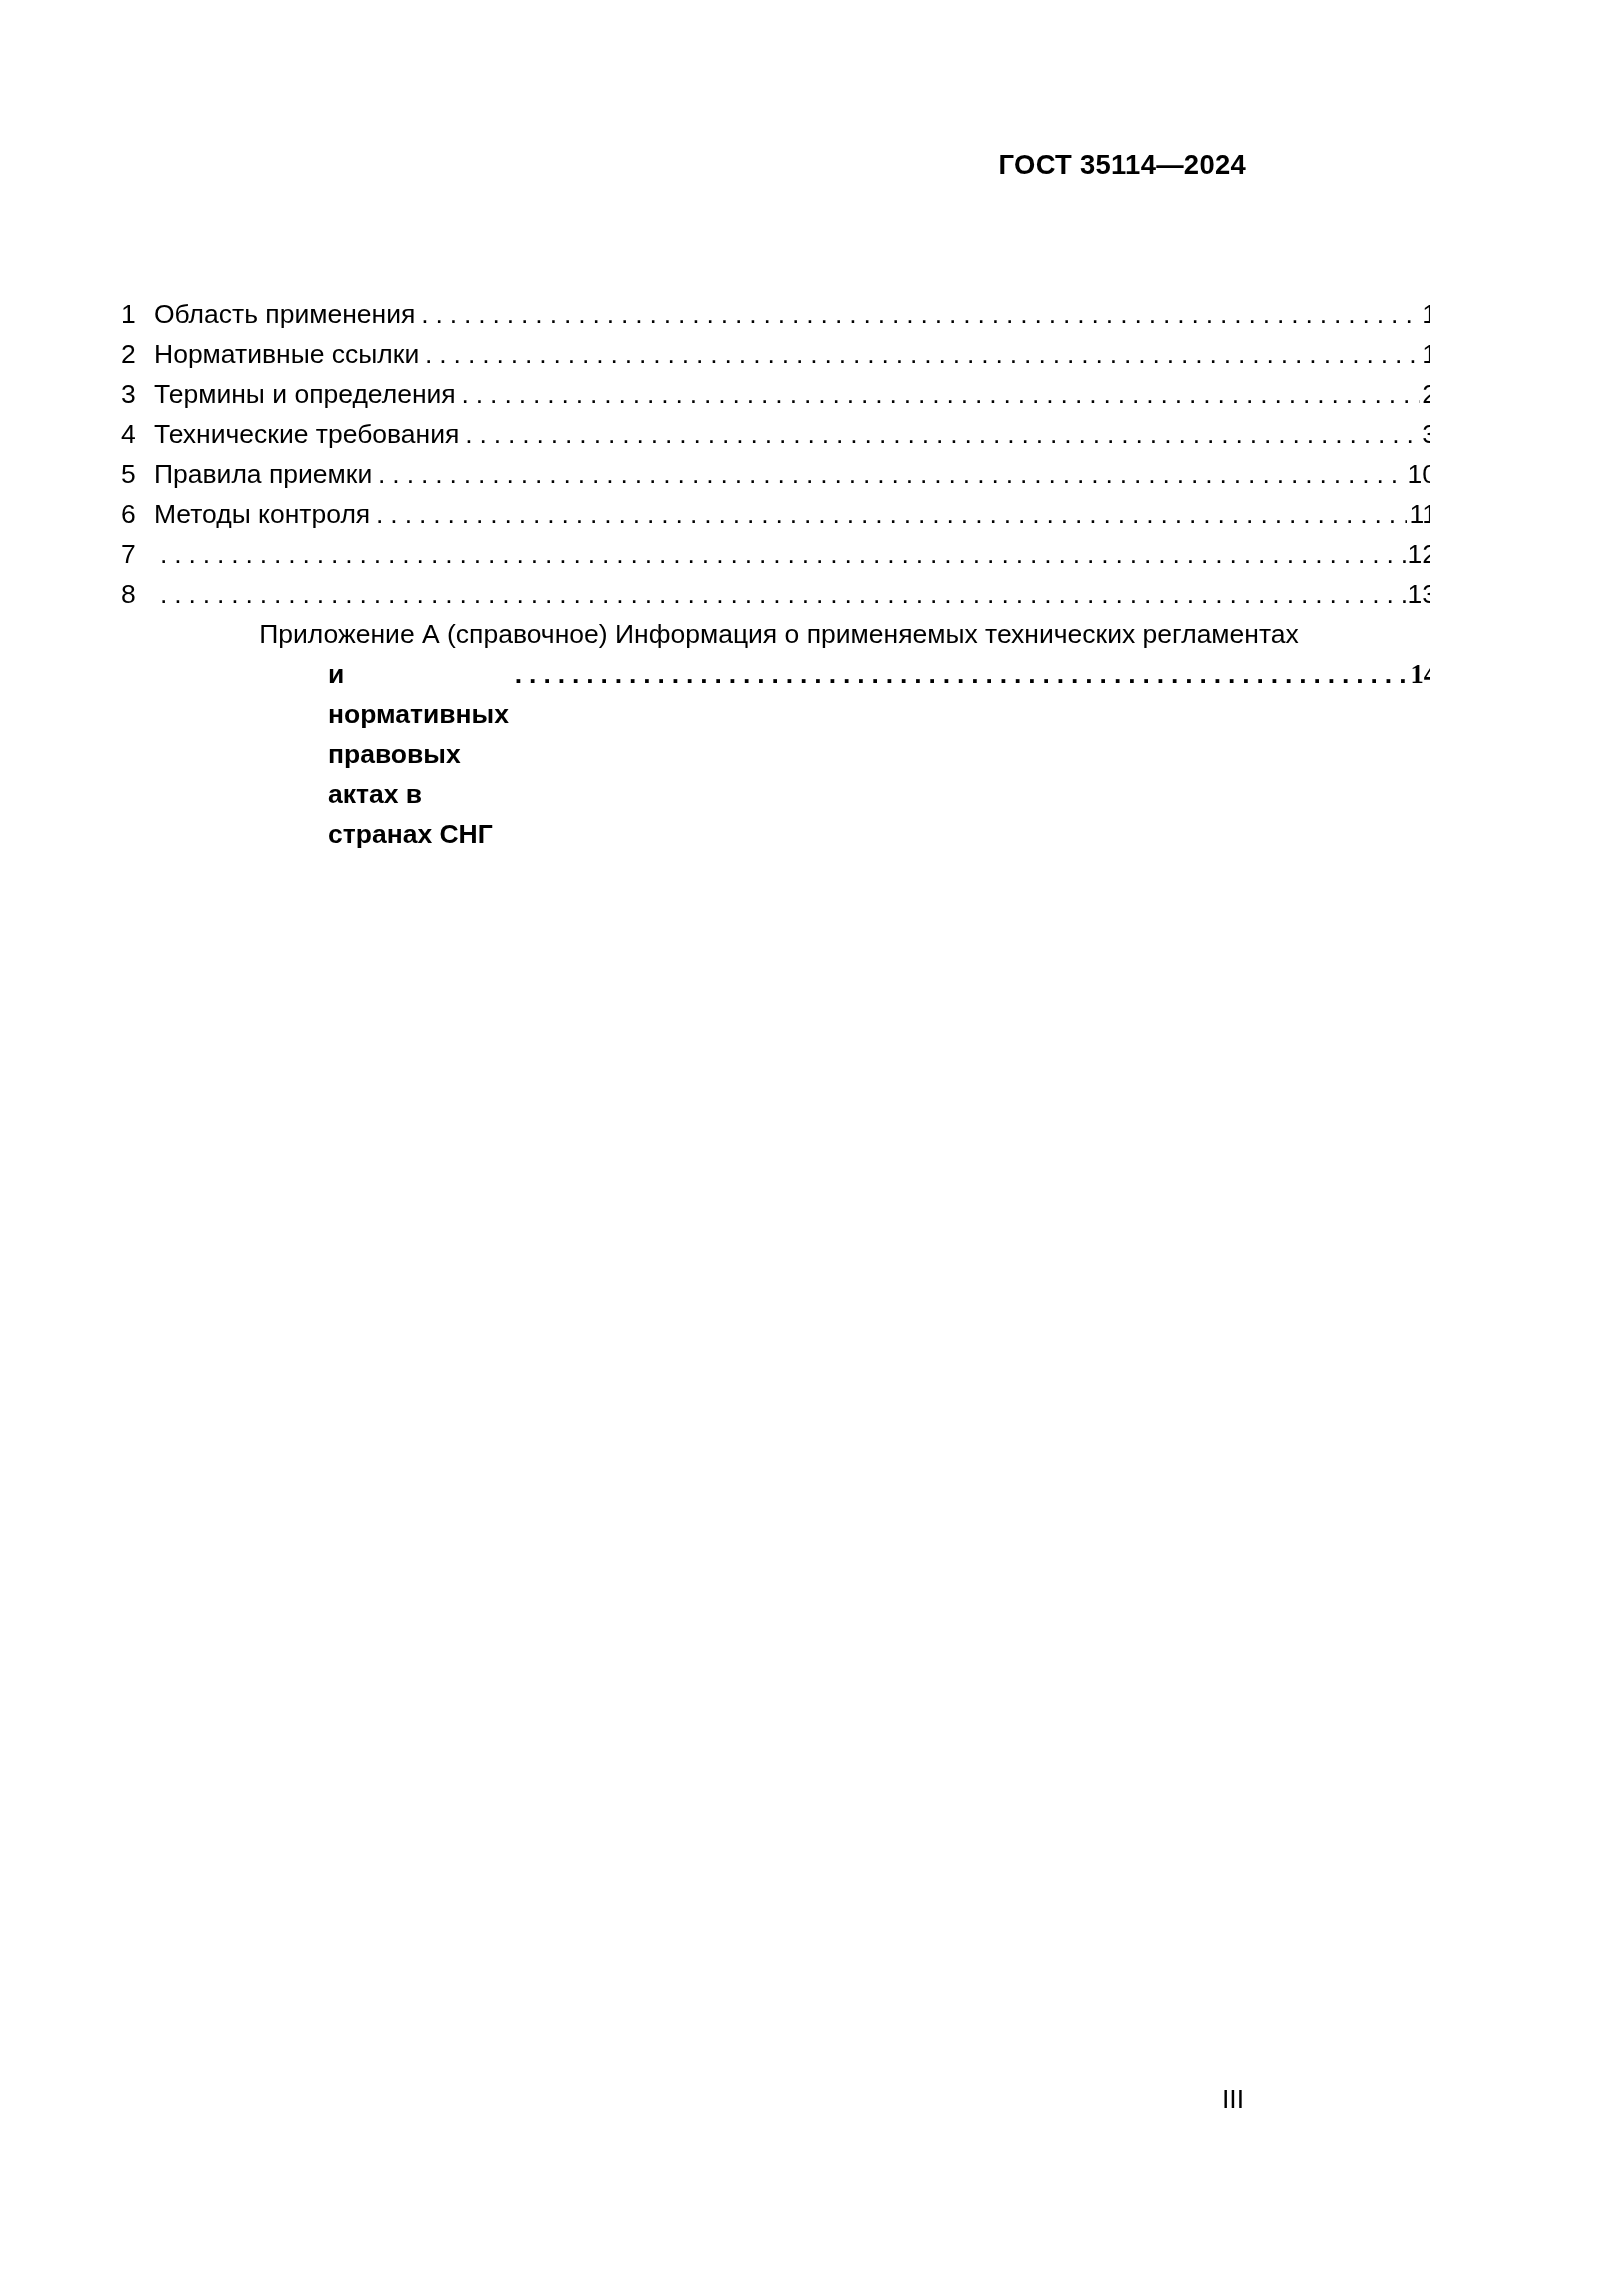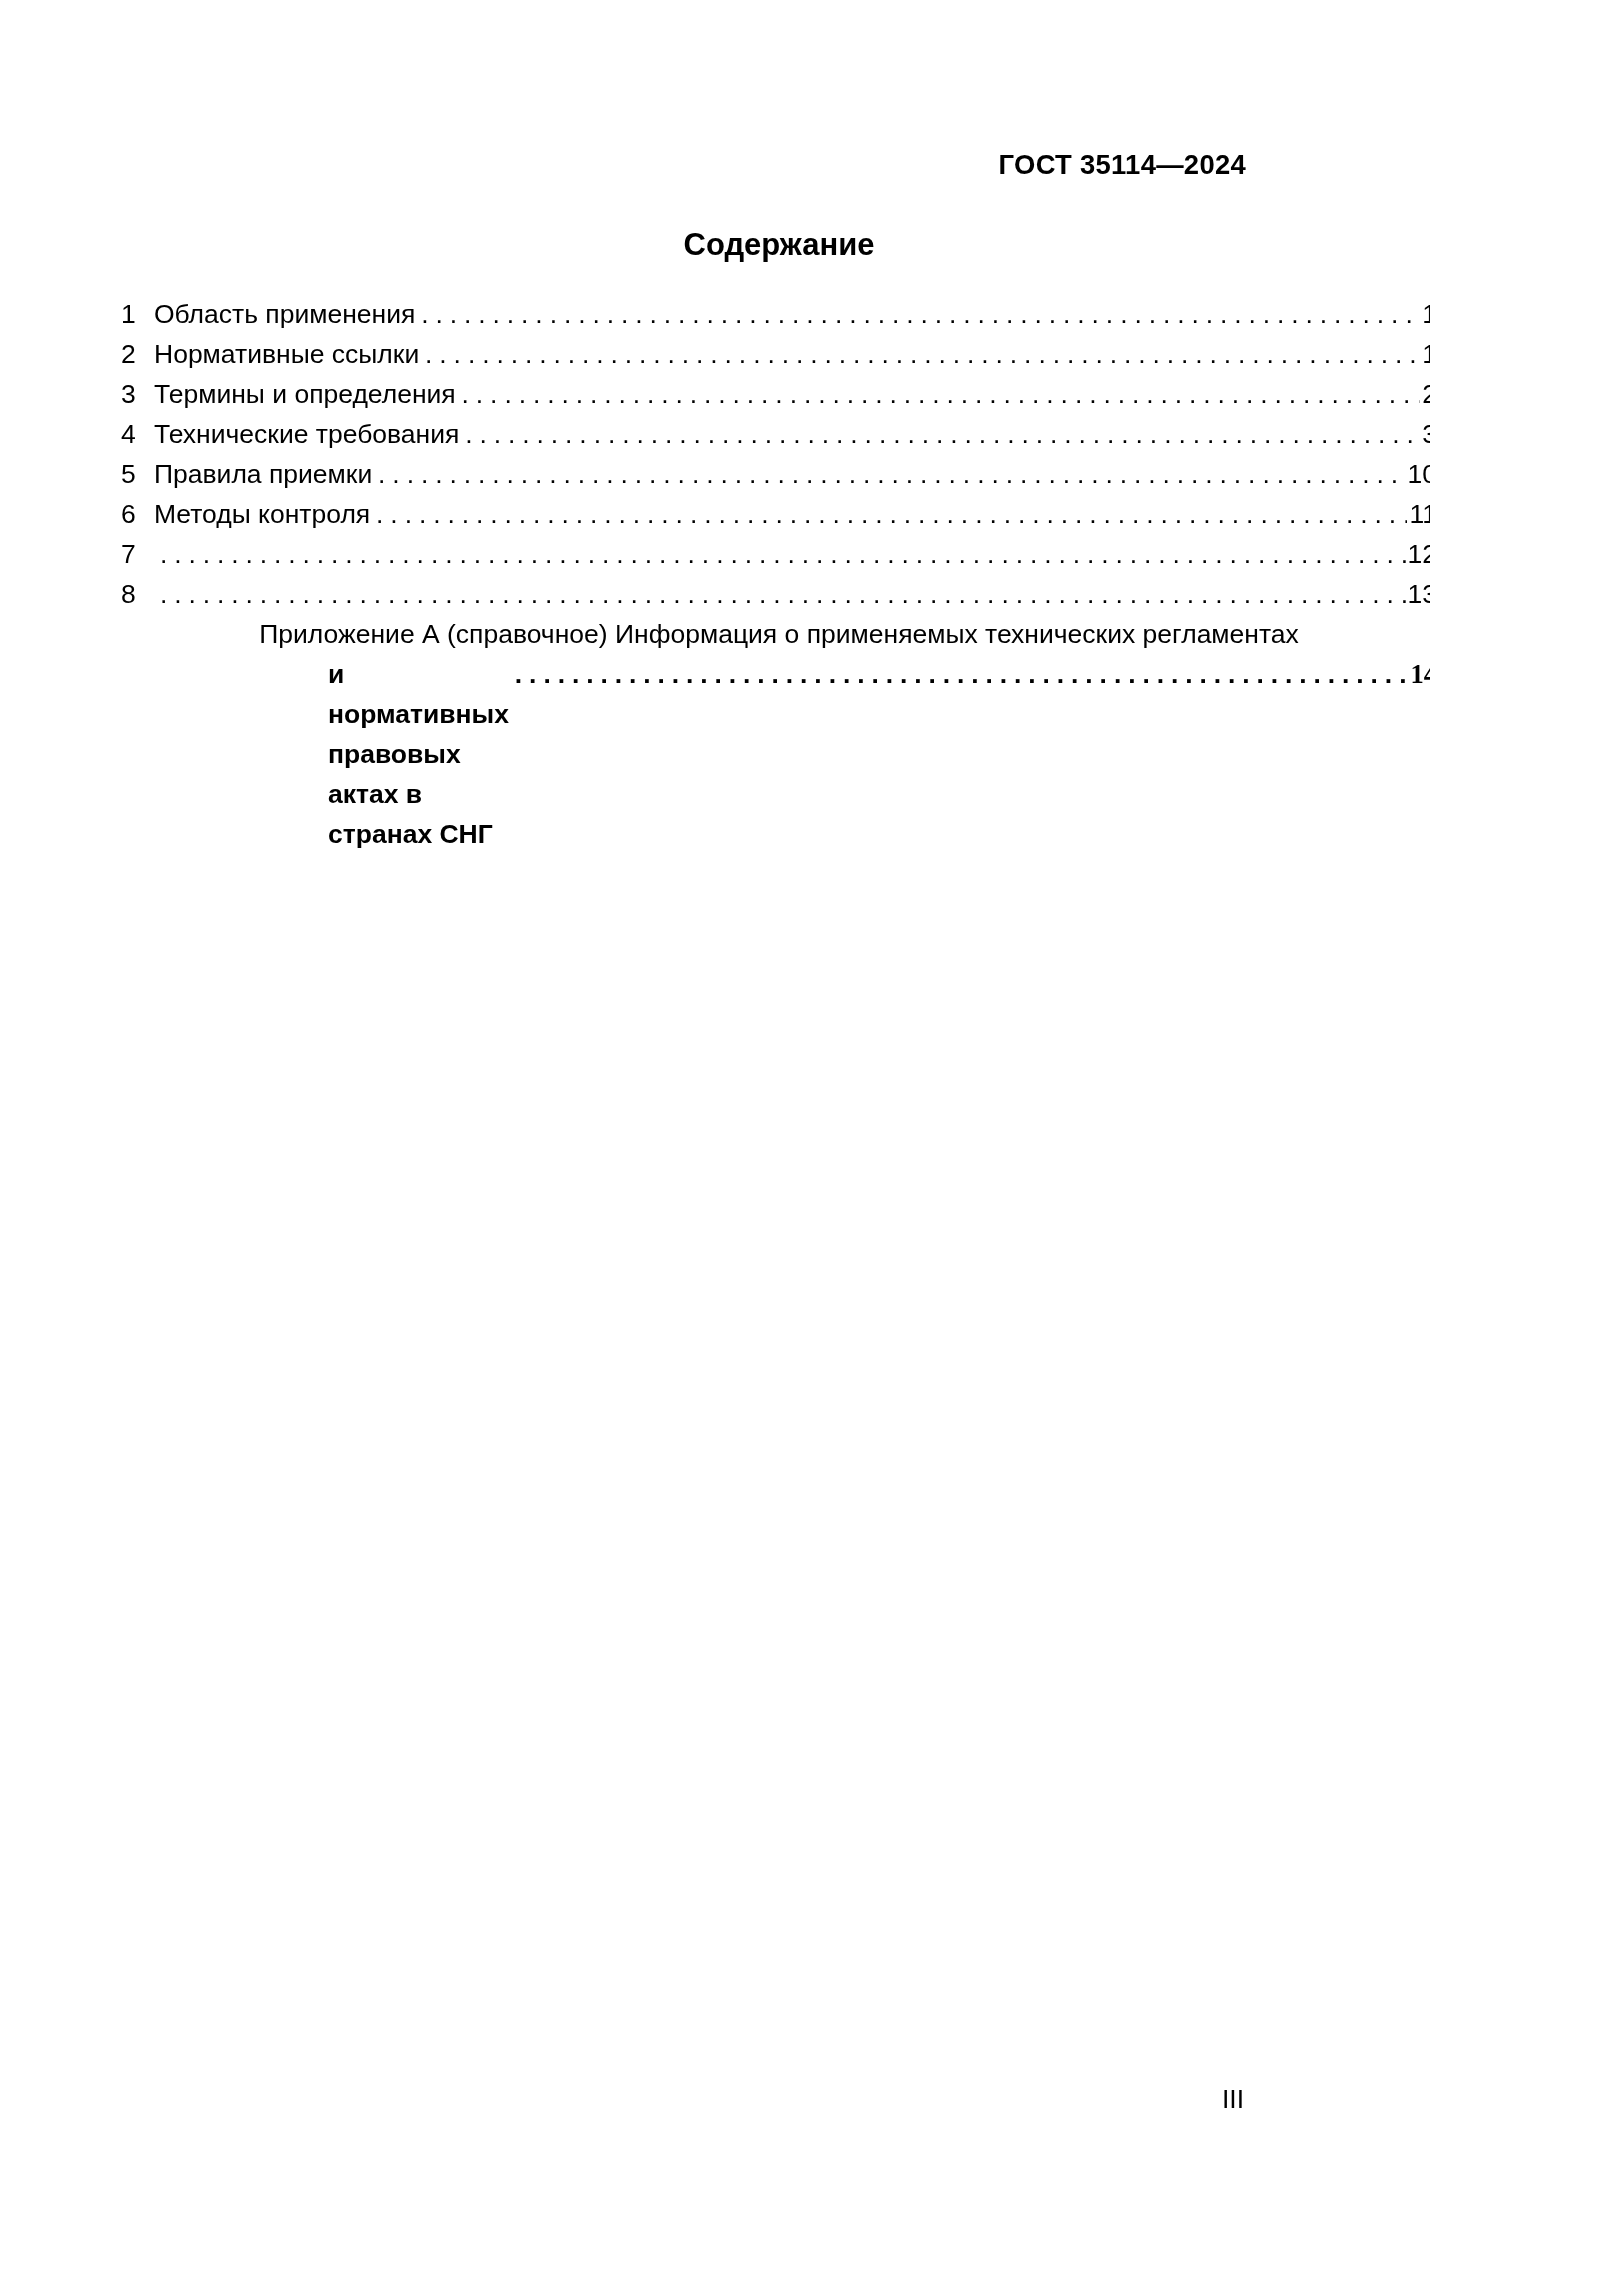--- a/index.html
+++ b/index.html
@@ -89,21 +89,20 @@
     font-size: 26.5px;
   }
 </style>
 </head>
 <body>
 
 <div class="page">
 
   <div class="doc-header">ГОСТ 35114—2024</div>
 
-  <div class="doc-title">Содержание</div>
 
   <div class="toc">
 
     <div id="toc-list">
   <div class="toc-row">
     <span class="toc-num">1</span>
     <span class="toc-entry-title">Область применения</span>
     <span class="dots">............................................................................................................................................................................................................................</span>
     <span class="toc-page">1</span>
   </div>

